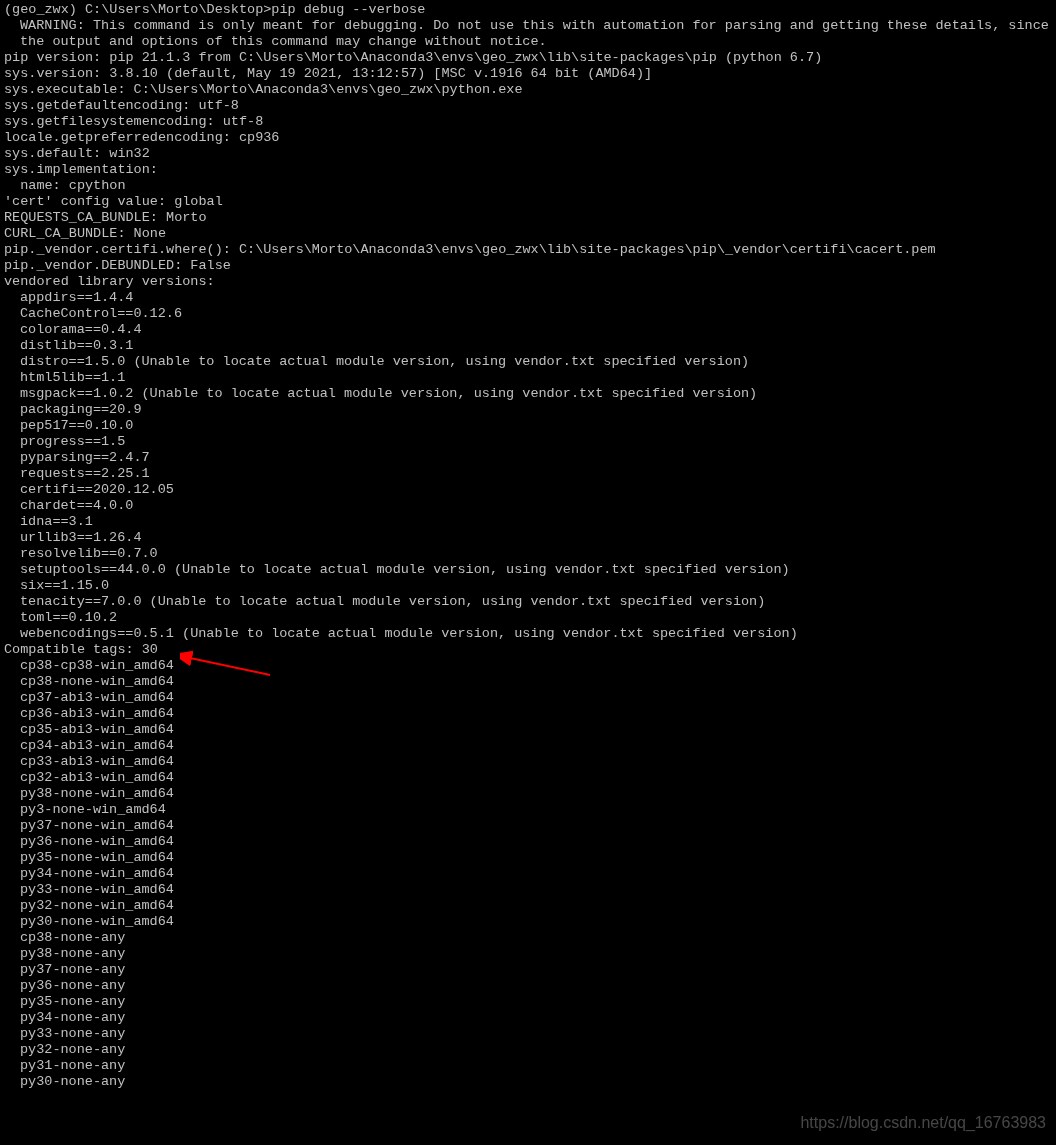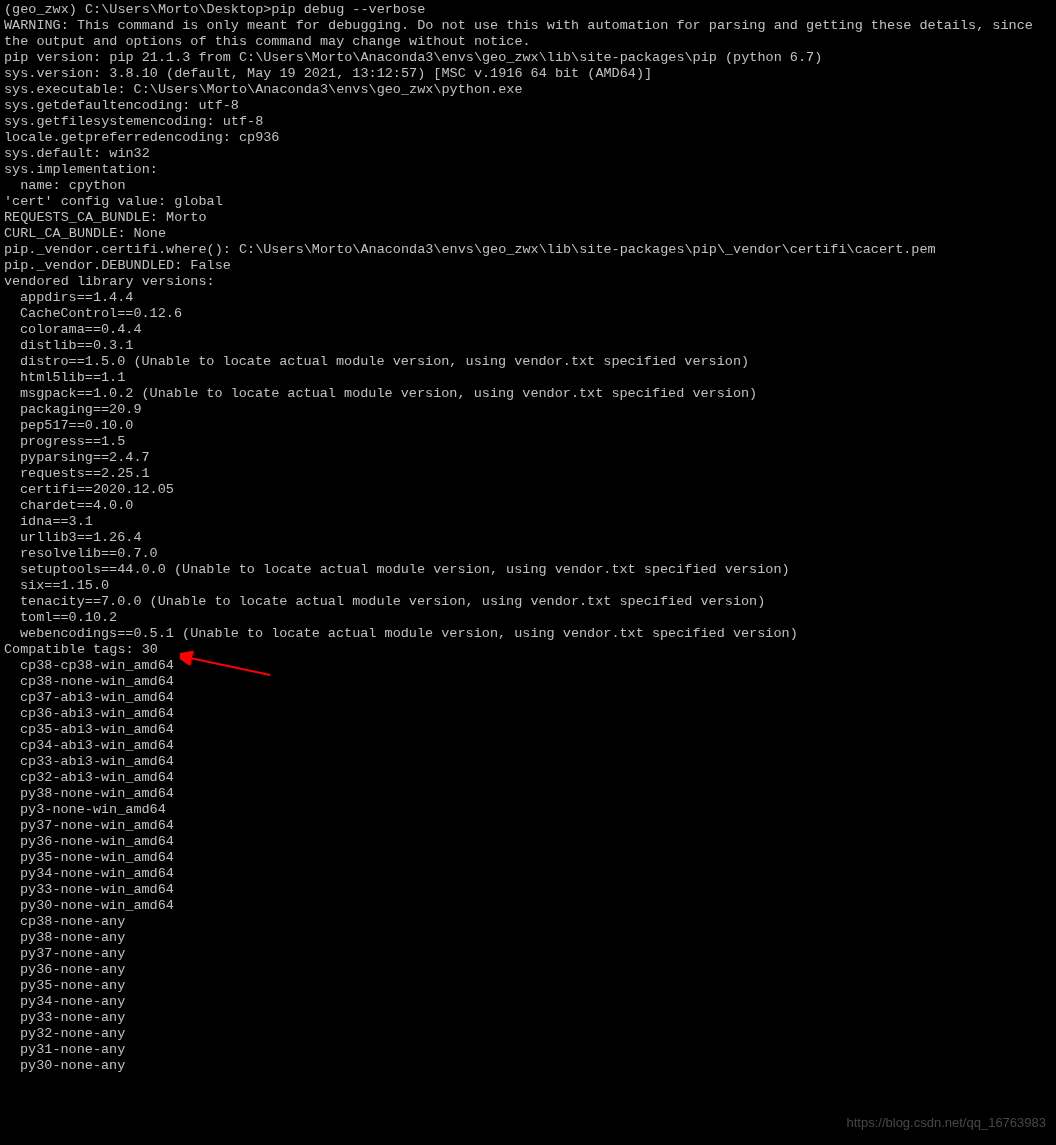--- a/index.html
+++ b/index.html
@@ -24,29 +24,29 @@
       top: 640px;
       left: 180px;
       pointer-events: none;
     }
     .arrow-annotation svg { display: block; }
     .watermark {
       position: absolute;
       bottom: 14px;
       right: 10px;
       color: rgba(200,200,200,0.35);
-      font-size: 13px;
+      font-size: 16px;
       font-family: Arial, sans-serif;
     }
   </style>
 </head>
 <body>
 
 <div class="line prompt-prefix">(geo_zwx) C:\Users\Morto\Desktop&gt;pip debug --verbose</div>
-<div class="line warning" style="white-space:pre-wrap;">WARNING: This command is only meant for debugging. Do not use this with automation for parsing and getting these details, since the output and options of this command may change without notice.</div>
+<div class="line warning" style="white-space:pre-wrap;margin-left:16px;">WARNING: This command is only meant for debugging. Do not use this with automation for parsing and getting these details, since the output and options of this command may change without notice.</div>
 <div class="line">pip version: pip 21.1.3 from C:\Users\Morto\Anaconda3\envs\geo_zwx\lib\site-packages\pip (python 6.7)</div>
 <div class="line">sys.version: 3.8.10 (default, May 19 2021, 13:12:57) [MSC v.1916 64 bit (AMD64)]</div>
 <div class="line">sys.executable: C:\Users\Morto\Anaconda3\envs\geo_zwx\python.exe</div>
 <div class="line">sys.getdefaultencoding: utf-8</div>
 <div class="line">sys.getfilesystemencoding: utf-8</div>
 <div class="line">locale.getpreferredencoding: cp936</div>
 <div class="line">sys.default: win32</div>
 <div class="line">sys.implementation:</div>
 <div class="line">  name: cpython</div>
 <div class="line">'cert' config value: global</div>
@@ -89,20 +89,21 @@
     <div class="line indent1">cp34-abi3-win_amd64</div>
     <div class="line indent1">cp33-abi3-win_amd64</div>
     <div class="line indent1">cp32-abi3-win_amd64</div>
     <div class="line indent1">py38-none-win_amd64</div>
     <div class="line indent1">py3-none-win_amd64</div>
     <div class="line indent1">py37-none-win_amd64</div>
     <div class="line indent1">py36-none-win_amd64</div>
     <div class="line indent1">py35-none-win_amd64</div>
     <div class="line indent1">py34-none-win_amd64</div>
     <div class="line indent1">py33-none-win_amd64</div>
+    <div class="line indent1">py32-none-win_amd64</div>
     <div class="line indent1">py30-none-win_amd64</div>
     <div class="line indent1">cp38-none-any</div>
     <div class="line indent1">py38-none-any</div>
     <div class="line indent1">py37-none-any</div>
     <div class="line indent1">py36-none-any</div>
     <div class="line indent1">py35-none-any</div>
     <div class="line indent1">py34-none-any</div>
     <div class="line indent1">py33-none-any</div>
     <div class="line indent1">py32-none-any</div>
     <div class="line indent1">py31-none-any</div>

